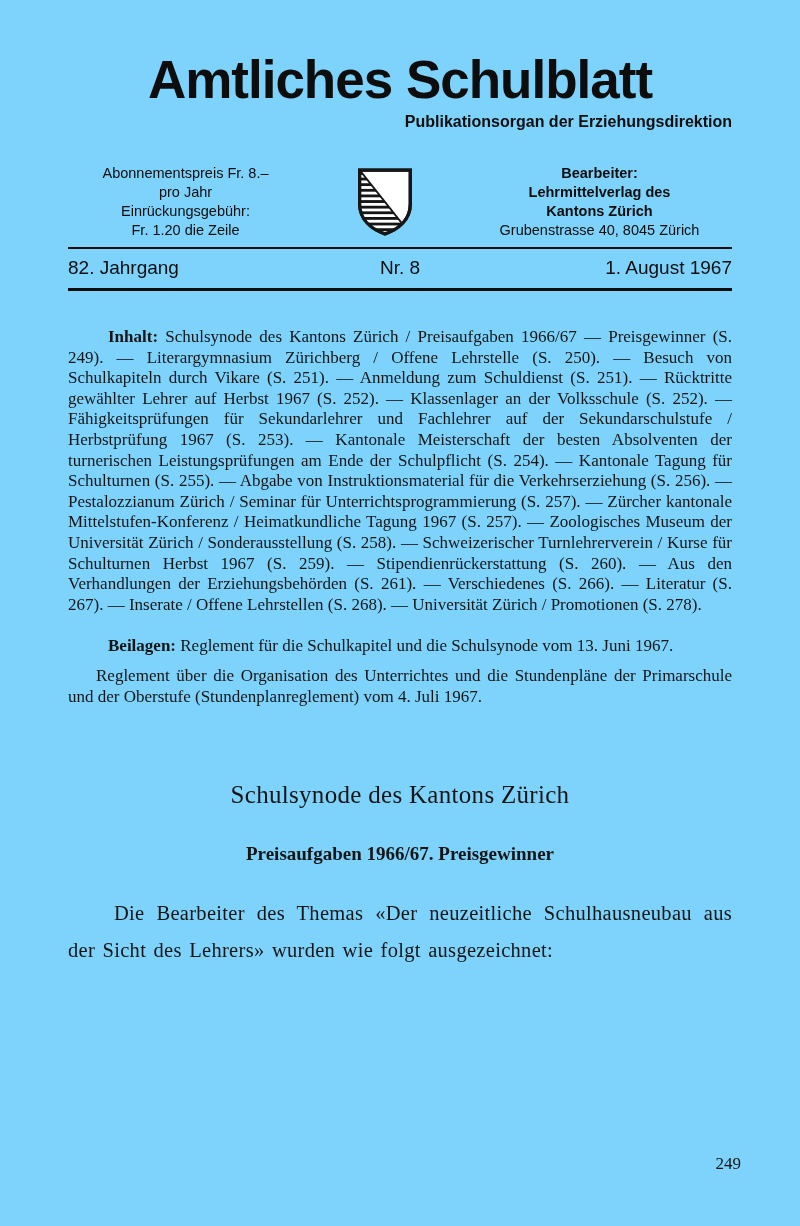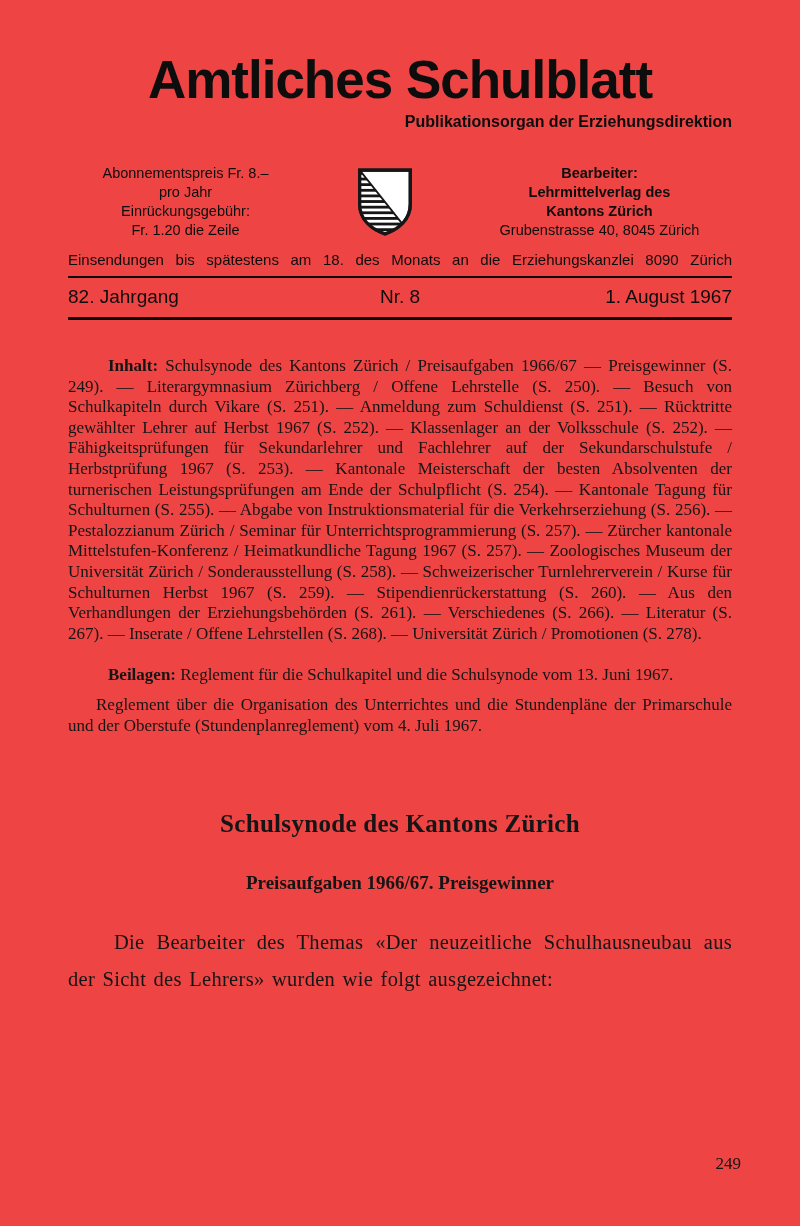--- a/index.html
+++ b/index.html
@@ -5,21 +5,21 @@
   html, body {
     margin: 0;
     padding: 0;
     background: #ffffff;
   }
   .page {
     position: relative;
     width: 800px;
     height: 1226px;
     margin: 0 auto;
-    background: #ef4444;
+    background: #7dd3fc;
     color: #111111;
     overflow: hidden;
   }
   .content {
     width: 664px;
     margin: 0 auto;
   }
   
   .masthead {
     font-family: "Liberation Sans", sans-serif;
@@ -113,21 +113,21 @@
     margin: 9px 0 0 0;
     font-size: 17px;
     line-height: 21px;
     text-align: justify;
     text-indent: 28px;
   }
   .article-heading {
     margin: 74px 0 0 0;
     text-align: center;
     font-size: 25px;
-    font-weight: 700;
+    font-weight: 400;
     letter-spacing: 0.3px;
   }
   .article-subheading {
     margin: 34px 0 0 0;
     text-align: center;
     font-size: 19px;
     font-weight: 700;
   }
   .article-para {
     margin: 30px 0 0 0;
@@ -187,21 +187,20 @@
       </div>
 
       <div class="info-right">
         <div class="ln">Bearbeiter:</div>
         <div class="ln">Lehrmittelverlag des</div>
         <div class="ln">Kantons Zürich</div>
         <div class="ln">Grubenstrasse 40, 8045 Zürich</div>
       </div>
     </div>
 
-    <div class="submission">Einsendungen bis spätestens am 18. des Monats an die Erziehungskanzlei 8090 Zürich</div>
 
     <div class="rule-thin"></div>
 
     <div class="issue-row">
       <span class="vol">82. Jahrgang</span>
       <span class="num">Nr. 8</span>
       <span class="date">1. August 1967</span>
     </div>
 
     <div class="rule-thick"></div>

